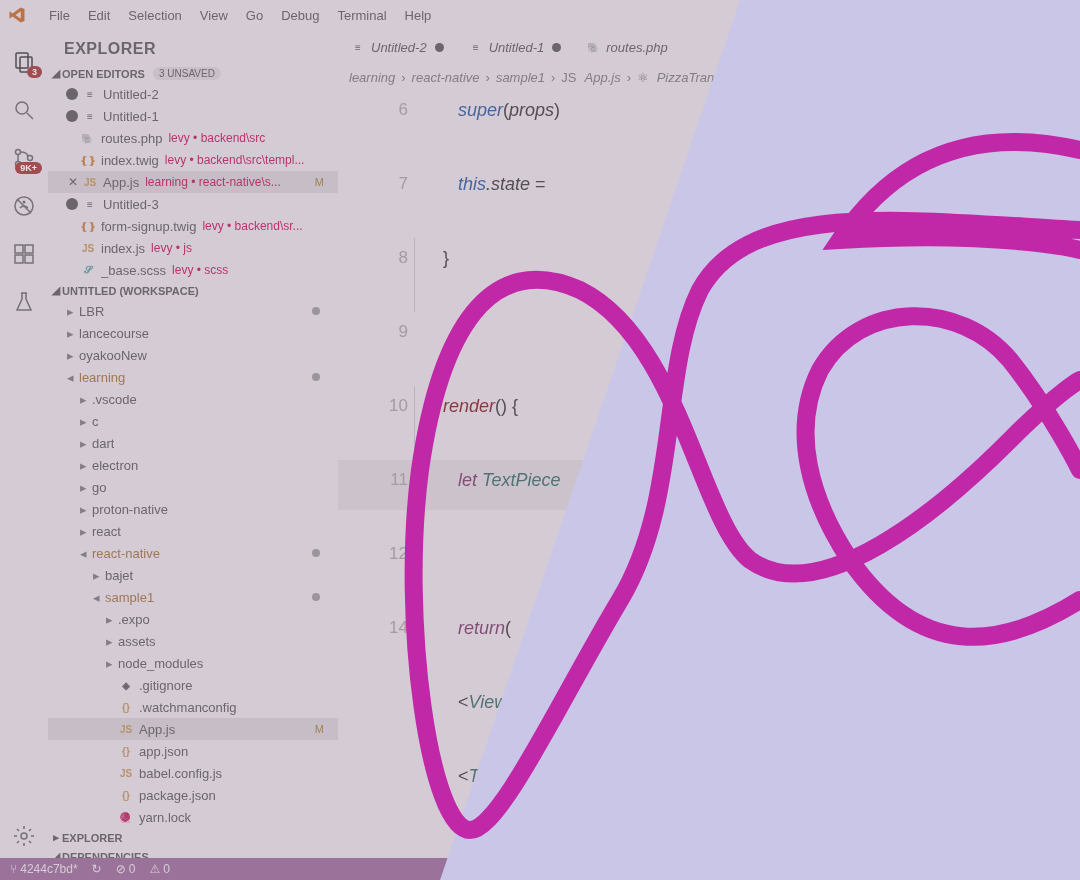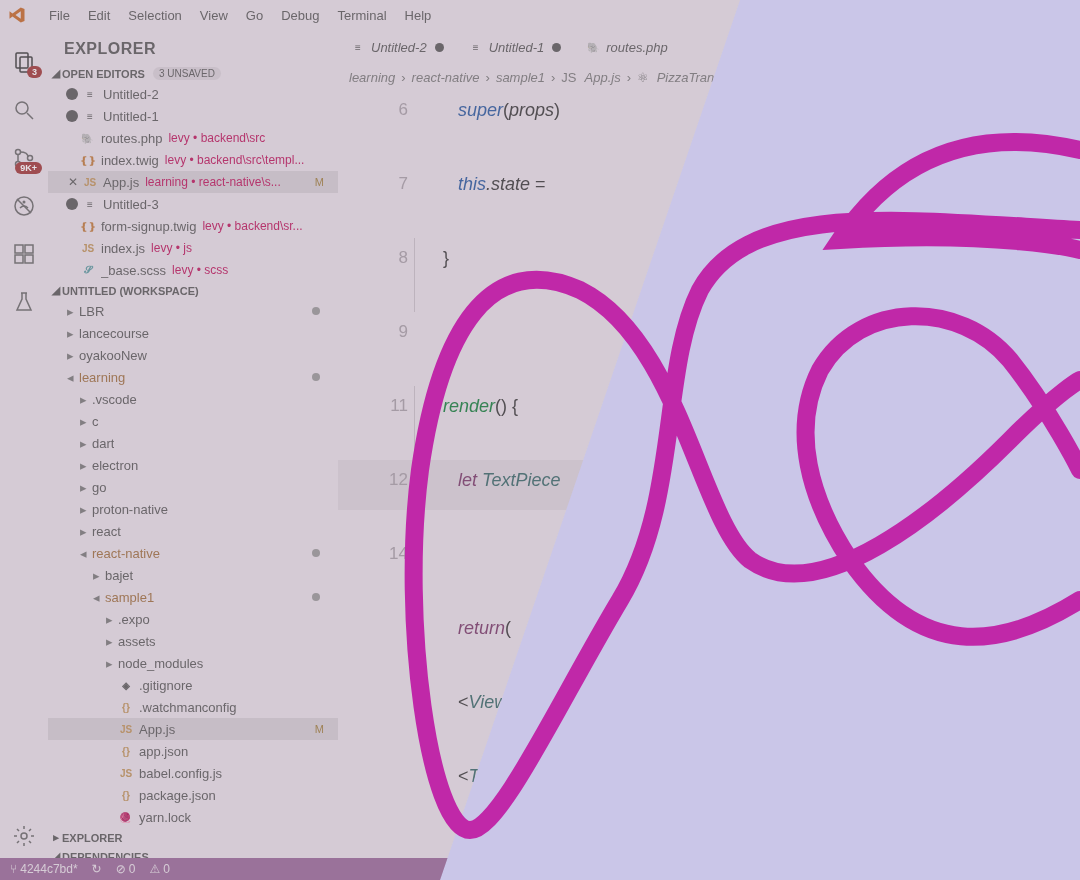--- a/index.html
+++ b/index.html
@@ -47,21 +47,21 @@
 .bc-icon { font-style:normal; margin-right:2px; }
 .code-area { flex:1; display:flex; font-family:"Consolas",monospace; font-size:18px; }
 .gutter { width:90px; text-align:right; padding-right:20px; color:#a8a0a8; font-size:17px; }
 .gutter div { height:74px; line-height:40px; }
 .code-lines { flex:1; position:relative; }
 .code-line { height:74px; line-height:40px; white-space:pre; font-style:italic; }
 .code-line.br-left { border-left:1px solid #c8c0c8; margin-left:-14px; padding-left:13px; }
 .k-super { color:#2a5aa0; font-style:italic; }
 .k-this { color:#2a5aa0; font-style:italic; }
 .k-prop { color:#3a3a3a; }
-.k-func { color:#15803d; }
+.k-func { color:#7f1d1d; }
 .k-brace { color:#3a3a3a; font-style:normal; }
 .k-paren { color:#3a3a3a; font-style:normal; }
 .k-kw { color:#7a3a6a; font-style:italic; }
 .k-var { color:#3a6a6a; font-style:italic; }
 .k-tag { color:#3a6a6a; font-style:italic; }
 .k-attr { color:#6a8a4a; font-style:italic; }
 .hl-line { position:absolute; left:-90px; right:-500px; background:rgba(0,0,0,0.05); height:50px; z-index:-1; }
 .statusbar { height:22px; background:#9a6a9a; display:flex; align-items:center; padding:0 10px; color:#e8e0e8; font-size:12px; position:absolute; bottom:0; left:0; right:0; }
 .statusbar > div { margin-right:14px; display:flex; align-items:center; cursor:pointer; }
 .sb-icon { margin-right:3px; }
@@ -380,20 +380,21 @@
         <span class="bc-sep">›</span>
         <span class="bc-icon">⚛</span>
         <span>PizzaTranslat</span>
       </div>
     <div class="code-area">
       <div class="gutter" id="gutter">
           <div>6</div>
           <div>7</div>
           <div>8</div>
           <div>9</div>
+          <div>10</div>
           <div>11</div>
           <div>12</div>
           <div>14</div>
         </div>
       <div class="code-lines" id="code-lines">
           <div class="code-line">      <span class="k-super">super</span><span class="k-paren">(</span><span class="k-prop">props</span><span class="k-paren">)</span></div>
           <div class="code-line">      <span class="k-this">this</span><span class="k-prop">.state </span><span class="k-brace">=</span></div>
           <div class="code-line br-left">   <span class="k-brace">}</span></div>
           <div class="code-line"></div>
           <div class="code-line br-left">   <span class="k-func">render</span><span class="k-paren">()</span> <span class="k-brace">{</span></div>

